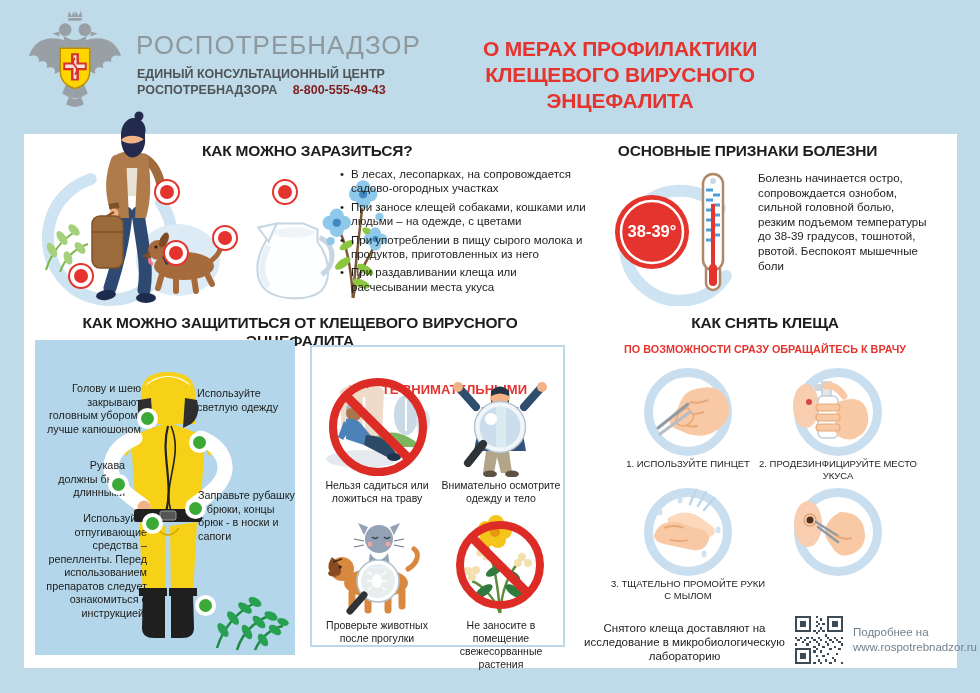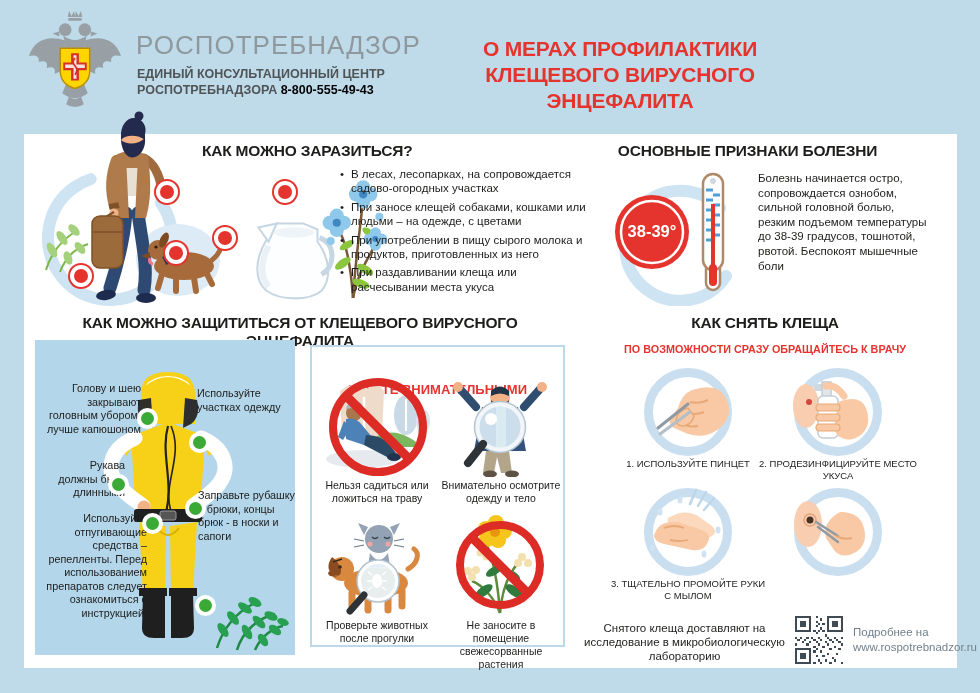--- a/index.html
+++ b/index.html
@@ -4,21 +4,21 @@
 <style>
   html,body{margin:0;padding:0;}
   body{width:980px;height:693px;overflow:hidden;background:#bfdbea;
        font-family:"Liberation Sans","DejaVu Sans",sans-serif;color:#1d1d1b;}
   #poster{position:relative;width:980px;height:495px;background:#bfdbea;}
   .abs{position:absolute;}
   .card{left:24px;top:134px;width:933px;height:534px;background:#ffffff;}
   
   .org-name{left:136px;top:30px;font-size:26px;letter-spacing:1px;color:#8f989c;}
   .org-sub{left:137px;top:66px;font-size:12.5px;font-weight:bold;color:#4f5456;line-height:16px;}
-  .phone{color:#000000;}
+  .phone{color:#7f1d1d;margin-left:12px;}
   .main-title{left:410px;top:36px;width:420px;text-align:center;color:#e5332d;
               font-size:21px;font-weight:bold;line-height:26px;letter-spacing:-0.2px;}
   
   .hd{font-weight:bold;color:#1d1d1b;font-size:15.5px;letter-spacing:-0.2px;}
   
   .s1-title{left:202px;top:142px;width:300px;}
   .bullets{left:338px;top:167px;width:250px;font-size:11.5px;line-height:14.4px;
            margin:0;padding:0;list-style:none;}
   .bullets li{position:relative;padding-left:13px;margin-bottom:4px;}
   .bullets li::before{content:"•";position:absolute;left:2px;top:0;color:#1d1d1b;}
@@ -267,21 +267,21 @@
         <ellipse cx="52" cy="34" rx="4" ry="7" transform="rotate(-60 52 34)"></ellipse>
         <ellipse cx="44" cy="64" rx="4" ry="8" transform="rotate(-30 44 64)"></ellipse>
         <ellipse cx="56" cy="54" rx="4" ry="8" transform="rotate(-45 56 54)"></ellipse>
         <ellipse cx="68" cy="48" rx="4" ry="7" transform="rotate(-65 68 48)"></ellipse>
         <ellipse cx="60" cy="72" rx="4" ry="7" transform="rotate(-35 60 72)"></ellipse>
         <ellipse cx="72" cy="62" rx="4" ry="7" transform="rotate(-55 72 62)"></ellipse>
         <ellipse cx="80" cy="54" rx="3.5" ry="6" transform="rotate(-70 80 54)"></ellipse>
       </g>
     </svg>
     <div class="abs tip t-right" style="left:10px;top:42px;width:96px">Голову и шею закрывают головным убором, лучше капюшоном</div>
-    <div class="abs tip" style="left:162px;top:47px;width:86px">Используйте участках одежду</div>
+    <div class="abs tip" style="left:162px;top:47px;width:86px">Используйте светлую одежду</div>
     <div class="abs tip t-right" style="left:14px;top:119px;width:76px">Рукава должны быть длинными</div>
     <div class="abs tip" style="left:163px;top:149px;width:100px">Заправьте рубашку в брюки, концы брюк - в носки и сапоги</div>
     <div class="abs tip t-right" style="left:8px;top:172px;width:104px">Используйте отпугивающие средства – репелленты. Перед использованием препаратов следует ознакомиться с инструкцией.</div>
     <div class="mk-green" style="left:106px;top:72px"></div>
     <div class="mk-green" style="left:158px;top:96px"></div>
     <div class="mk-green" style="left:77px;top:138px"></div>
     <div class="mk-green" style="left:111px;top:177px"></div>
     <div class="mk-green" style="left:154px;top:162px"></div>
     <div class="mk-green" style="left:164px;top:259px"></div>
   </div>

